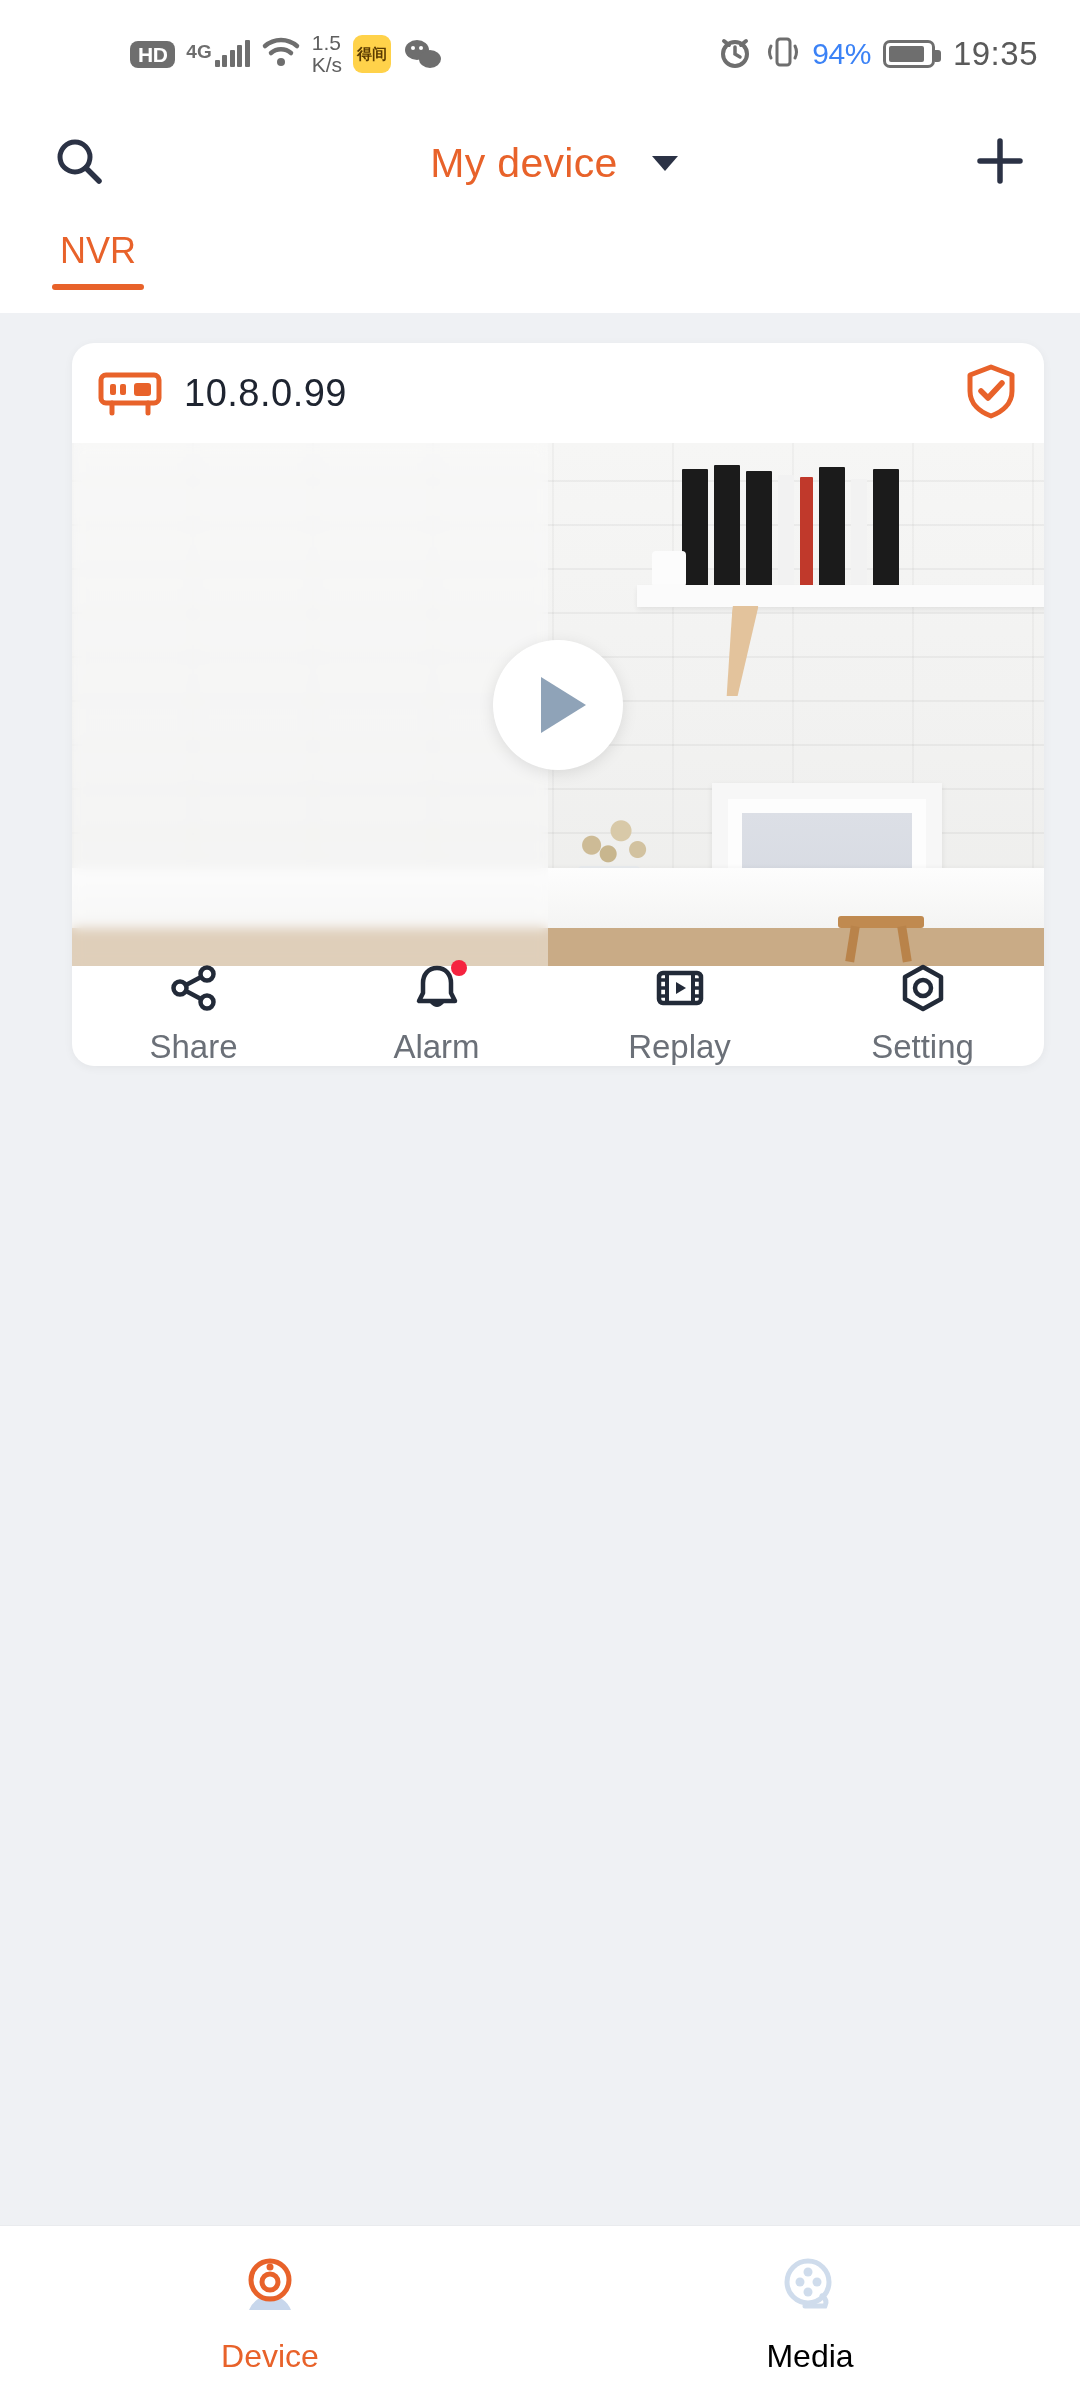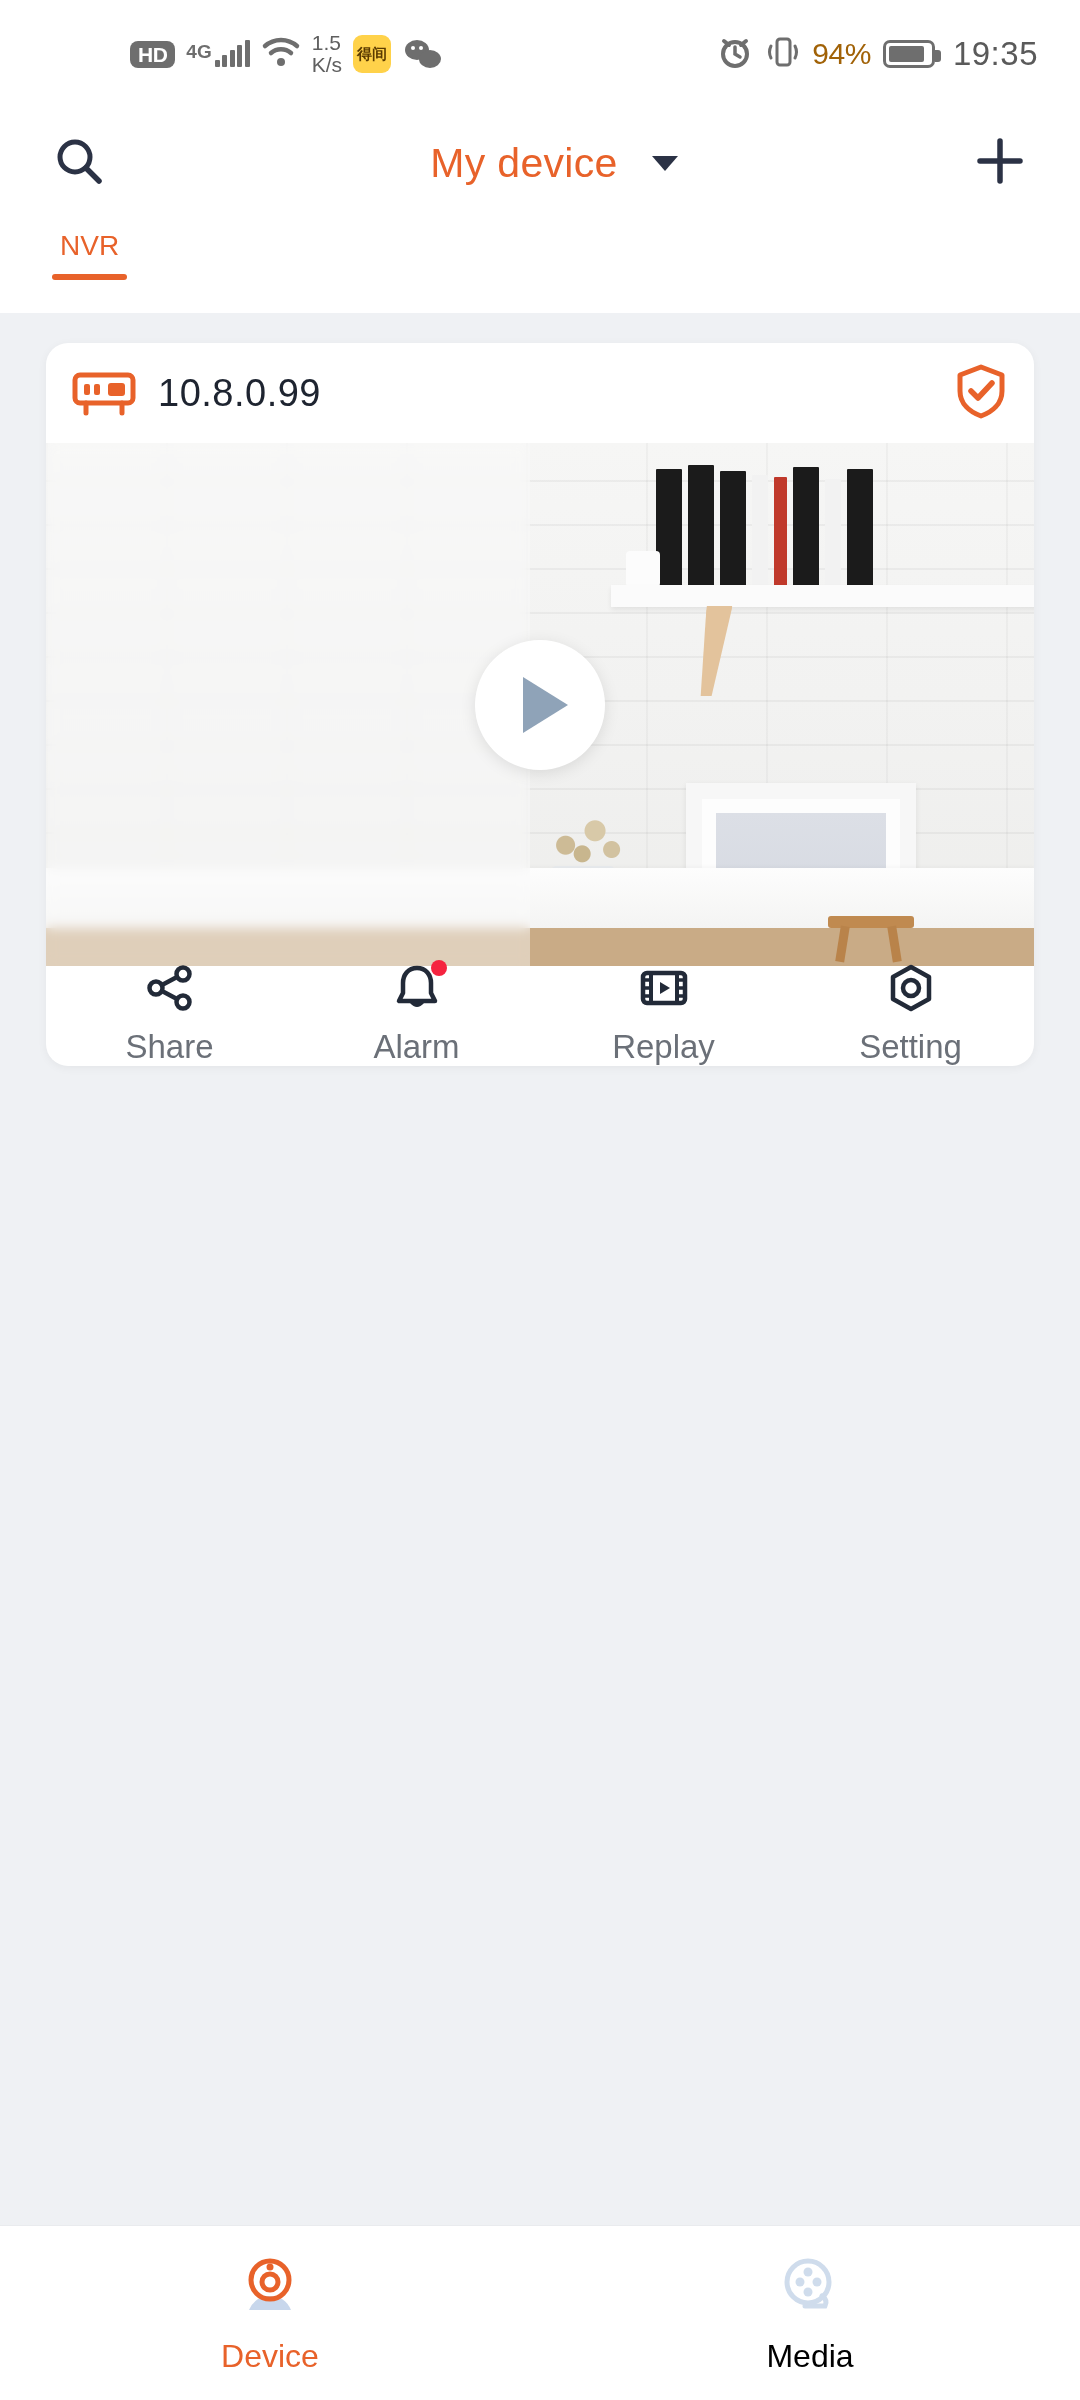--- a/index.html
+++ b/index.html
@@ -34,21 +34,21 @@
   .bars i:nth-child(3){ height:17px; }
   .bars i:nth-child(4){ height:22px; }
   .bars i:nth-child(5){ height:27px; }
   .speed{ font-size:21px; color:#5f5f5f; line-height:1.05; text-align:left; }
   .app-badge{
     width:38px; height:38px; border-radius:9px; background:#ffd societies;
     background:#ffd24a; display:flex; align-items:center; justify-content:center;
     font-size:15px; color:#5a3a00; font-weight:bold;
   }
   .wechat{ display:flex; align-items:center; }
-  .batt-pct{ font-size:30px; color:#a16207; letter-spacing:-.5px; }
+  .batt-pct{ font-size:30px; color:#3b82f6; letter-spacing:-.5px; }
   .batt{
     width:52px; height:28px; border:3px solid #6e6e6e; border-radius:7px;
     position:relative; display:flex; align-items:center; padding:3px;
   }
   .batt::after{
     content:""; position:absolute; right:-9px; top:7px;
     width:6px; height:12px; background:#6e6e6e; border-radius:0 3px 3px 0;
   }
   .batt .fill{ height:100%; width:88%; background:#6e6e6e; border-radius:2px; }
   .clock{ font-size:33px; color:#5a5a5a; letter-spacing:.5px; margin-left:6px; }
@@ -62,28 +62,28 @@
   .title-wrap{ display:flex; align-items:center; gap:34px; margin-left:30px;}
   .app-title{ font-size:41px; color:#e8622a; letter-spacing:.3px; }
   .caret{
     width:0;height:0; border-left:13px solid transparent;
     border-right:13px solid transparent; border-top:15px solid #2b3245;
   }
 
   
   .tabs{ background:#fff; padding:0 52px; height:95px; display:flex; align-items:flex-start; }
   .tab{ position:relative; padding:12px 8px 0; }
-  .tab .tab-label{ font-size:28px; color:#e8622a; }
+  .tab .tab-label{ font-size:36px; color:#e8622a; }
   .tab .underline{
     position:absolute; left:0; right:0; bottom:-18px; height:6px;
     background:#e8622a; border-radius:3px;
   }
 
   
-  .content{ padding:30px 46px 0; }
+  .content{ padding:30px 36px 0;margin-left:36px; }
   .card{
     background:#fff; border-radius:22px; overflow:hidden;
     box-shadow:0 2px 10px rgba(0,0,0,.05);
   }
   .card-head{
     height:100px; display:flex; align-items:center; padding:0 26px;
   }
   .nvr-ico{ width:64px; height:48px; position:relative; flex:0 0 auto; }
   .device-ip{ font-size:38px; color:#1e2430; margin-left:22px; letter-spacing:.5px; }
   .shield{ margin-left:auto; }

